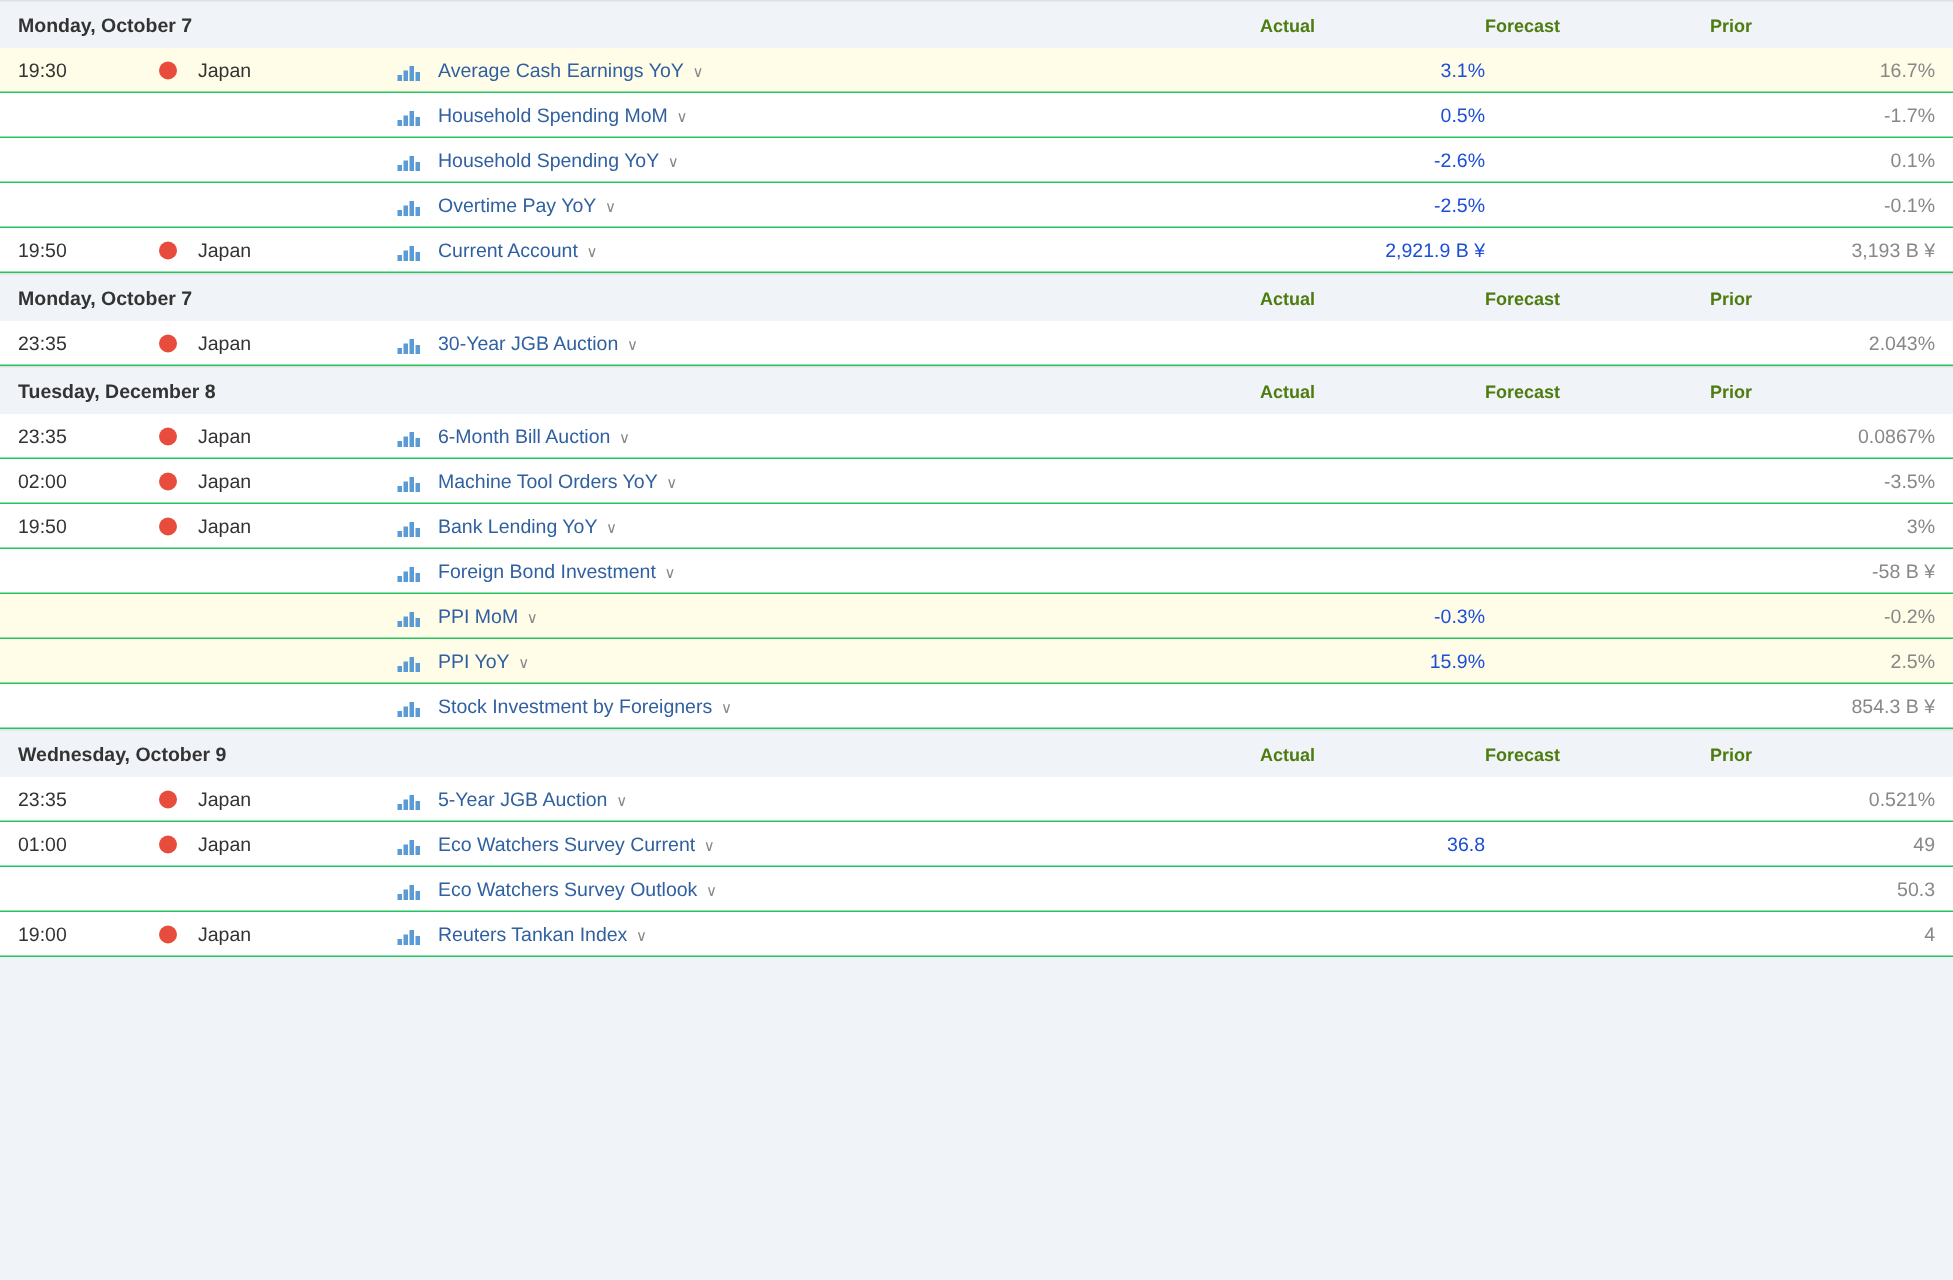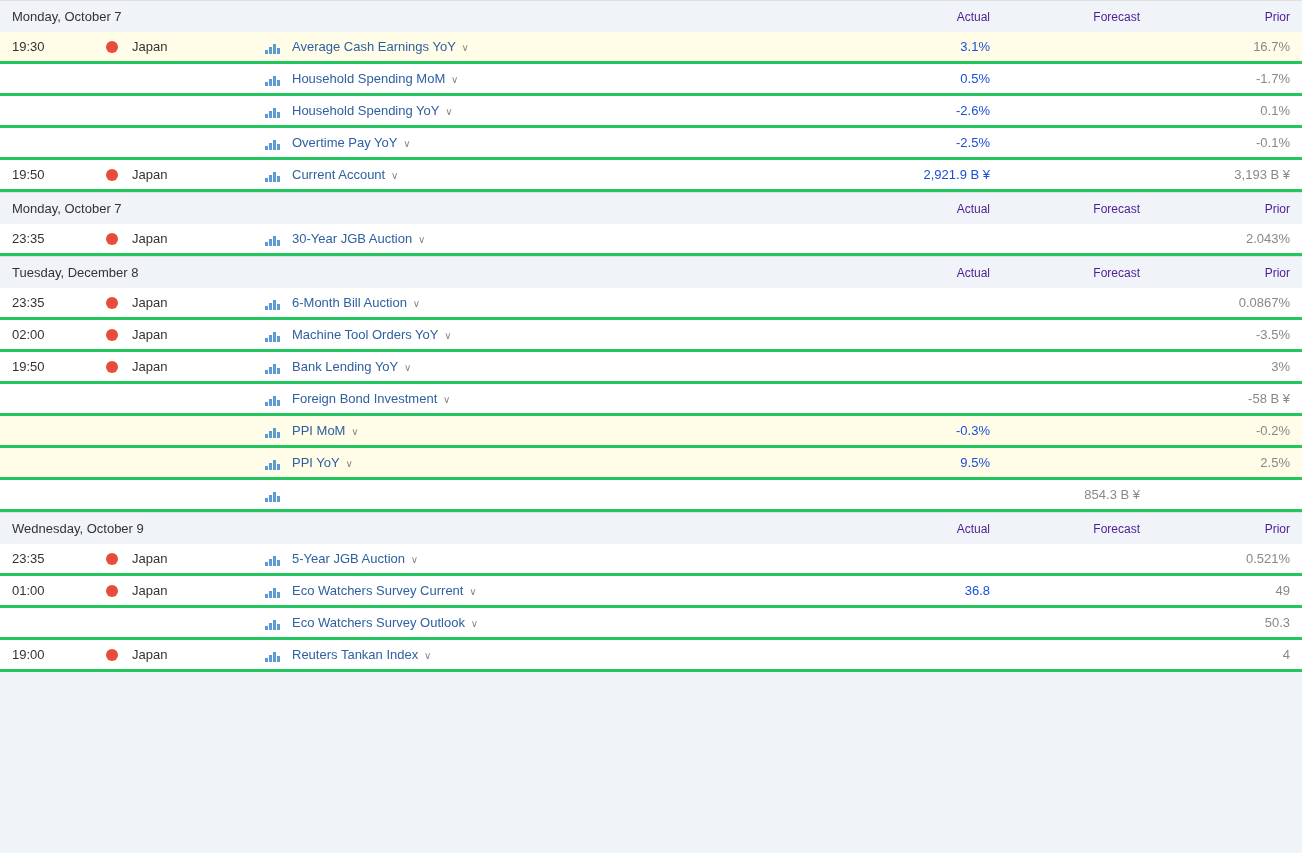--- a/index.html
+++ b/index.html
@@ -10,21 +10,21 @@
       color: #333;
     }
     .calendar-table {
       width: 1302px;
       background: #fff;
     }
     .event-row {
       display: grid;
       grid-template-columns: 80px 40px 120px 40px 1fr 150px 150px 150px;
       padding: 7px 12px;
-      border-bottom: 3px solid #22c55e;
+      border-bottom: 1px solid #22c55e;
       align-items: center;
       background: #fff;
     }
     .event-row.highlighted {
       background: #fffde7;
     }
     .col-time {
       font-size: 13px;
       color: #333;
     }
@@ -87,29 +87,28 @@
     }
     .section-header {
       display: grid;
       grid-template-columns: 80px 40px 120px 40px 1fr 150px 150px 150px;
       padding: 8px 12px;
       background: #f0f3f8;
       align-items: center;
       border-top: 1px solid #e0e0e0;
     }
     .section-header .day-title {
-      font-weight: 400;
+      font-weight: 700;
       font-size: 13px;
       color: #333;
       grid-column: 1 / 6;
     }
     .section-header .col-label {
-      text-align: right;
-      font-weight: 400;
-      color: #4c1d95;
+      font-weight: 700;
+      color: #4d7c0f;
       font-size: 12px;
     }
   </style>
 </head>
 <body>
 
 <div class="calendar-table">
 <div class="section-header">
       <div class="day-title">Monday, October 7</div>
       <div class="col-label">Actual</div>
@@ -333,36 +332,37 @@
       <div class="col-country"></div>
       <div class="col-chart">
         <div class="chart-icon">
           <span style="height: 4px;"></span>
           <span style="height: 7px;"></span>
           <span style="height: 10px;"></span>
           <span style="height: 6px;"></span>
         </div>
       </div>
       <div class="col-event">PPI YoY<span class="chevron"> ∨</span></div>
-      <div class="col-actual">9.5%</div>
+      <div class="col-actual">15.9%</div>
       <div class="col-forecast"></div>
       <div class="col-prior">2.5%</div>
     </div>
     <div class="event-row">
       <div class="col-time"></div>
       <div class="col-flag"></div>
       <div class="col-country"></div>
       <div class="col-chart">
         <div class="chart-icon">
           <span style="height: 4px;"></span>
           <span style="height: 7px;"></span>
           <span style="height: 10px;"></span>
           <span style="height: 6px;"></span>
         </div>
       </div>
+      <div class="col-event">Stock Investment by Foreigners<span class="chevron"> ∨</span></div>
       <div class="col-actual"></div>
       <div class="col-forecast"></div>
       <div class="col-prior">854.3 B ¥</div>
     </div>
     <div class="section-header">
       <div class="day-title">Wednesday, October 9</div>
       <div class="col-label">Actual</div>
       <div class="col-label">Forecast</div>
       <div class="col-label">Prior</div>
     </div>

